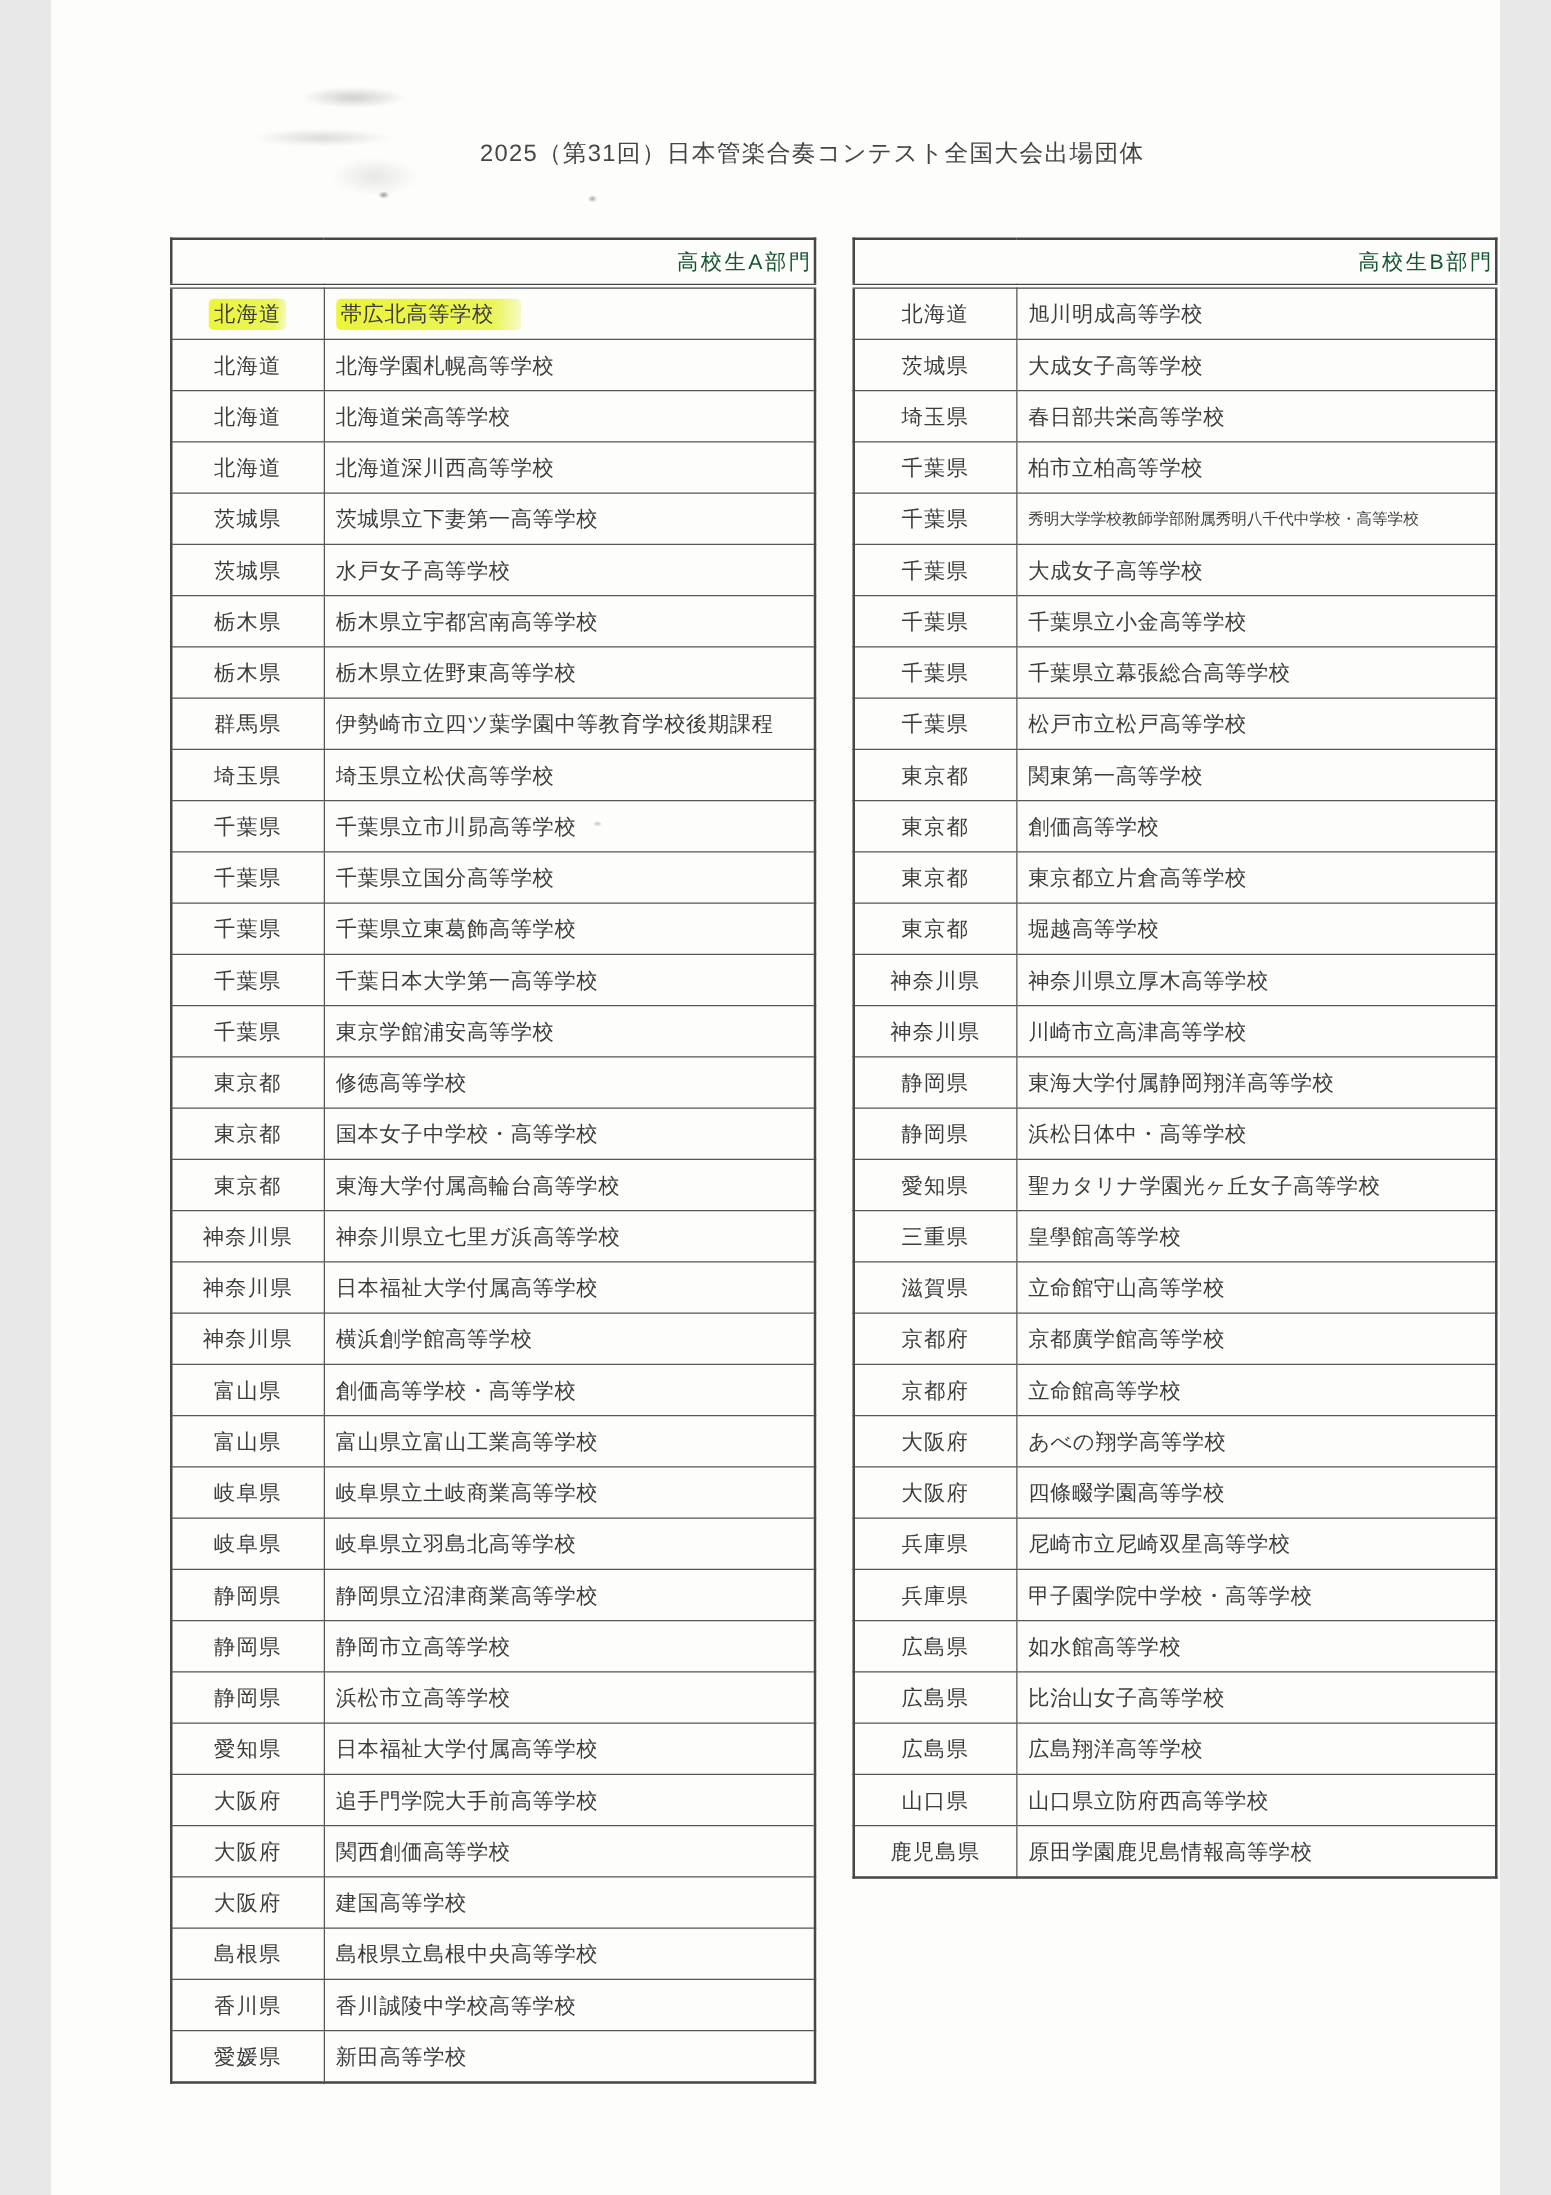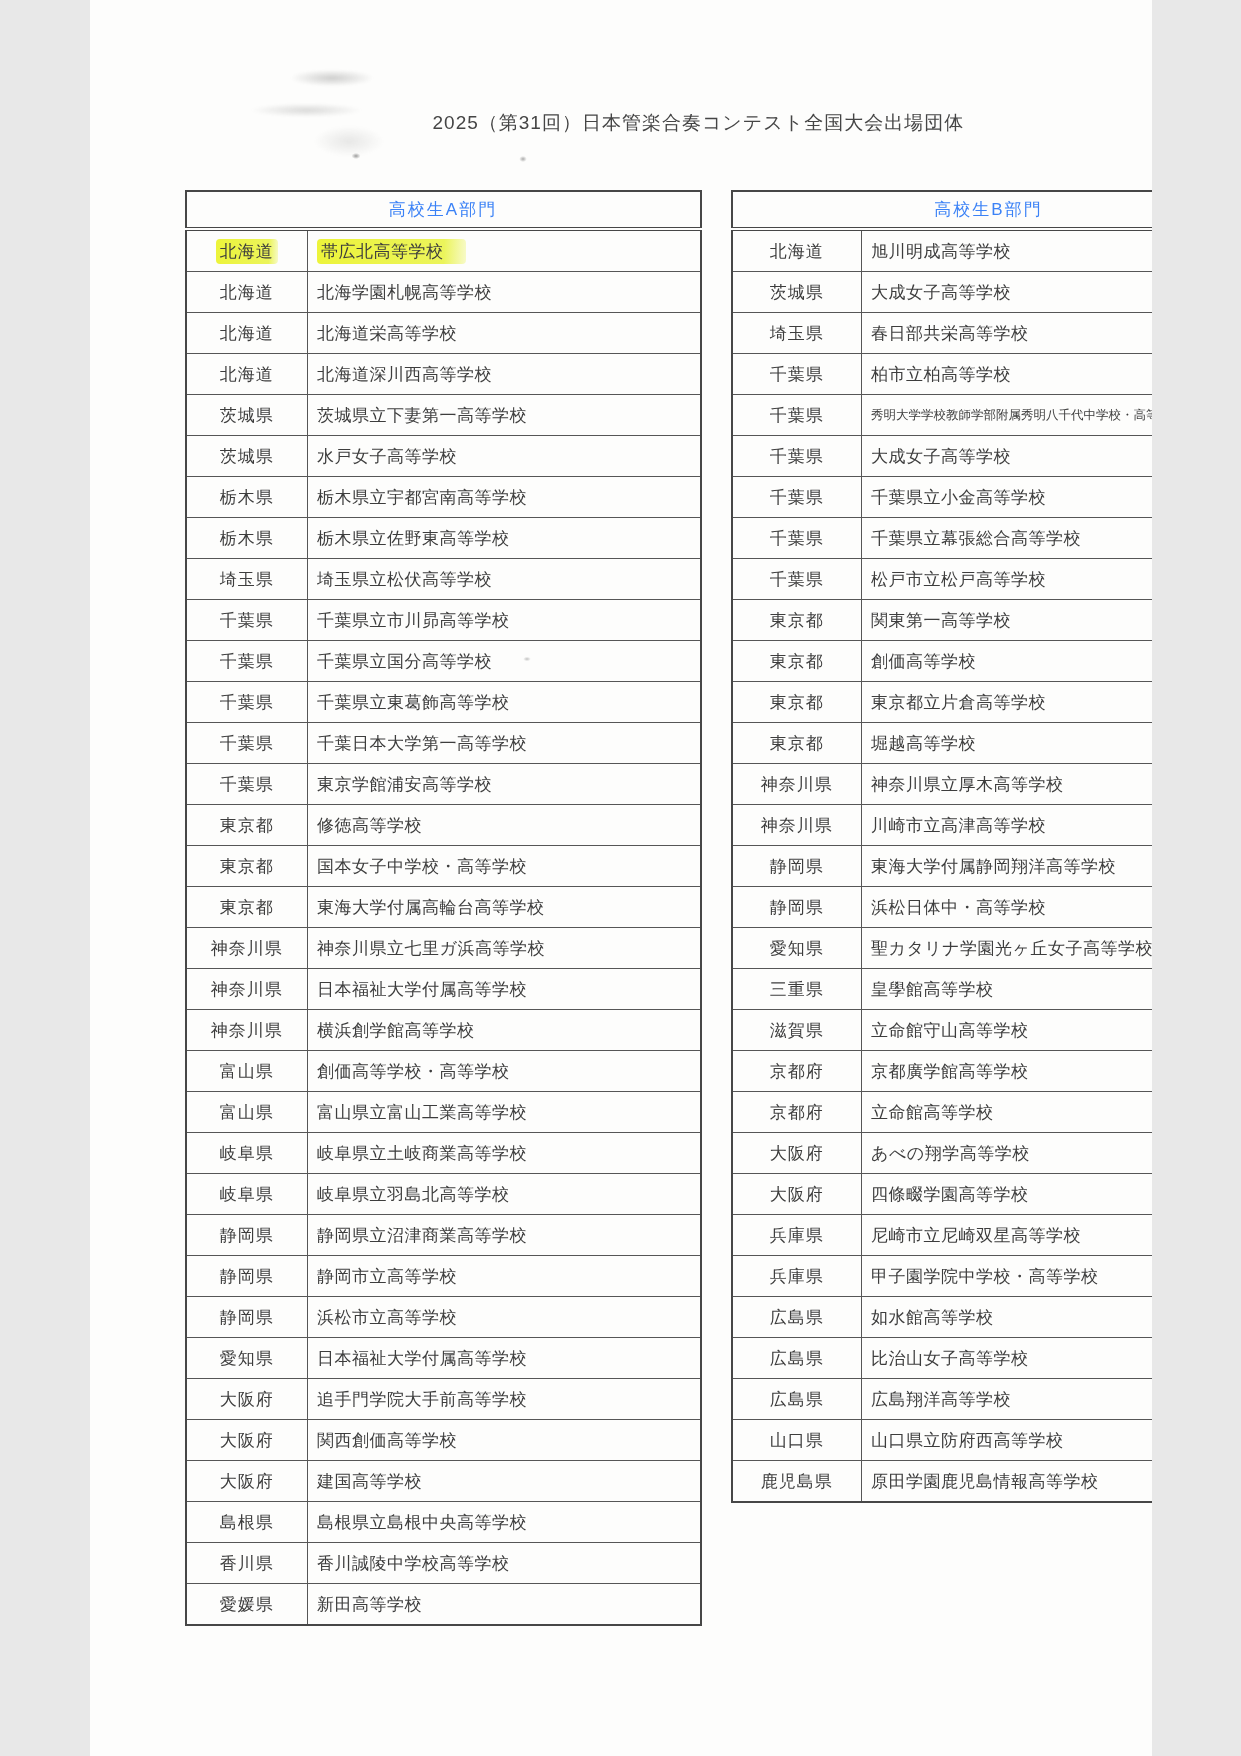--- a/index.html
+++ b/index.html
@@ -2,21 +2,21 @@
 <html><head>
 <meta charset="utf-8">
 <style>
   html,body{margin:0;padding:0;}
   body{
     background:#e8e8e8;
     font-family:"Liberation Sans","DejaVu Sans",sans-serif;
   }
   .sheet{
     position:relative;
-    width:1062px;height:1756px;
+    width:1159px;height:1756px;
     margin:0 auto;
     background:#fdfdfc;
     overflow:hidden;
     color:#3f3f3f;
   }
   .page-title{
     position:absolute;
     left:343px;top:110px;
     font-size:19px;
     letter-spacing:1px;
@@ -31,23 +31,23 @@
   }
   table.roster, table.roster th, table.roster td{
     border:1px solid #565656;
   }
   table.roster{border:2px solid #474747;}
   table.roster th{
     height:33px;
     font-size:17px;
     font-weight:normal;
     letter-spacing:2px;
-    color:#3b82f6;
+    color:#14532d;
     border-bottom:4px double #474747;
-    text-align:center;
+    text-align:right;
     vertical-align:middle;
   }
   table.roster td{
     height:38px;
     font-size:17px;
     vertical-align:middle;
     color:#3d3d3d;
     overflow:hidden;
     white-space:nowrap;
   }
@@ -134,20 +134,24 @@
         </tr>
         <tr>
           <td class="pref">栃木県</td>
           <td class="school">栃木県立宇都宮南高等学校</td>
         </tr>
         <tr>
           <td class="pref">栃木県</td>
           <td class="school">栃木県立佐野東高等学校</td>
         </tr>
         <tr>
+          <td class="pref">群馬県</td>
+          <td class="school">伊勢崎市立四ツ葉学園中等教育学校後期課程</td>
+        </tr>
+        <tr>
           <td class="pref">埼玉県</td>
           <td class="school">埼玉県立松伏高等学校</td>
         </tr>
         <tr>
           <td class="pref">千葉県</td>
           <td class="school">千葉県立市川昴高等学校</td>
         </tr>
         <tr>
           <td class="pref">千葉県</td>
           <td class="school">千葉県立国分高等学校</td>

